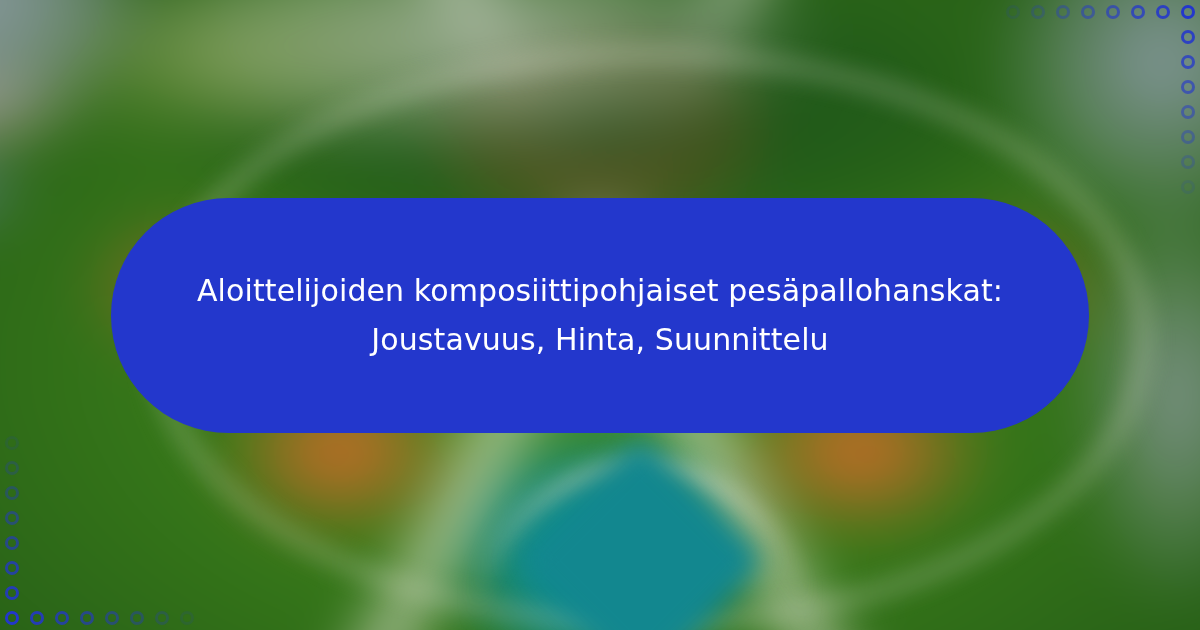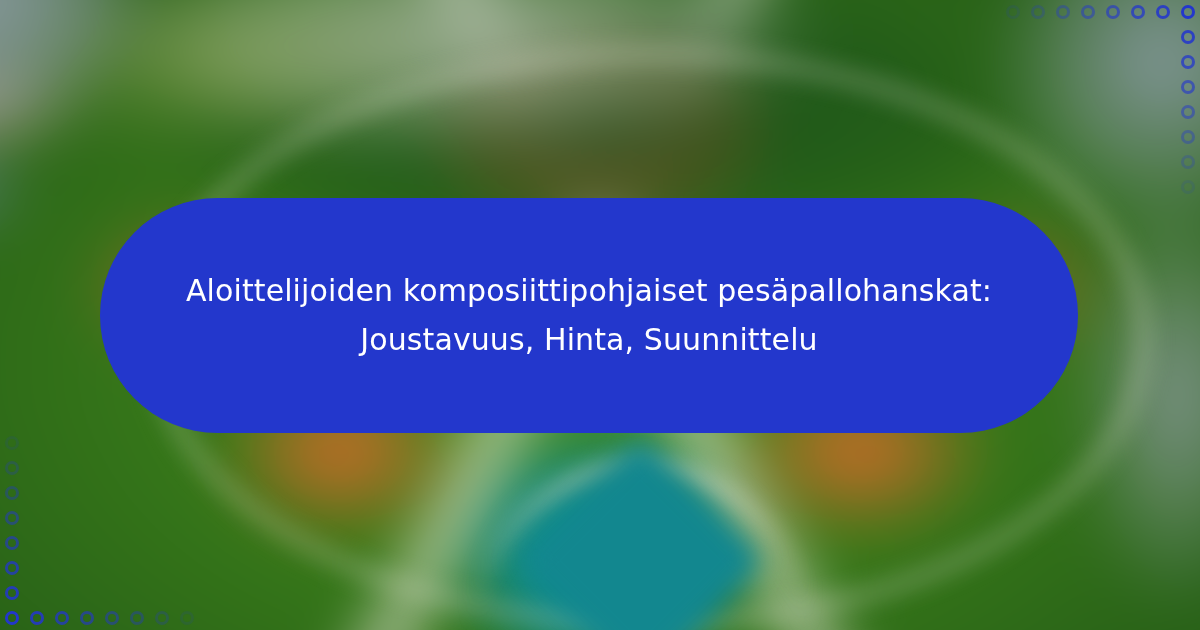--- a/index.html
+++ b/index.html
@@ -103,21 +103,21 @@
     width: 14px;
     height: 14px;
     border: 3px solid #2337CC;
     border-radius: 50%;
     box-sizing: border-box;
   }
 
   
   .title-pill {
     position: absolute;
-    left: 100px;
+    left: 111px;
     top: 198px;
     width: 978px;
     height: 235px;
     background: #2337CC;
     border-radius: 118px;
     display: flex;
     align-items: center;
     justify-content: center;
     box-sizing: border-box;
     padding: 0 70px;

